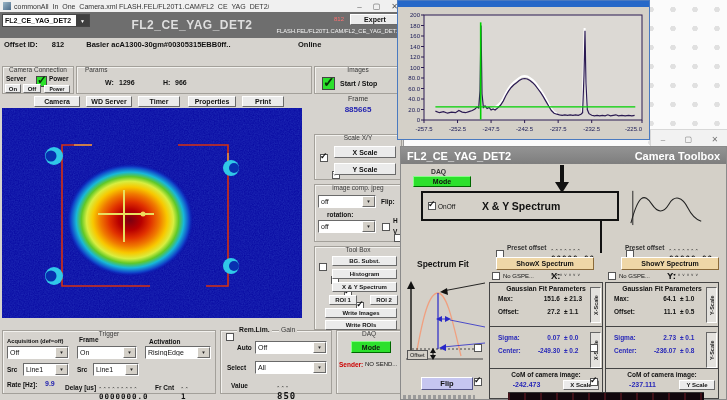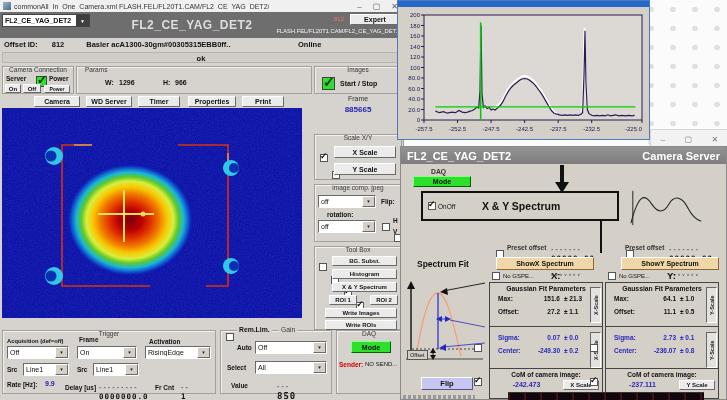--- a/index.html
+++ b/index.html
@@ -119,21 +119,20 @@
     <div class="btn expert">Expert</div>
     <div class="address">FLASH.FEL/FL20T1.CAM/FL2_CE_YAG_DET2/</div>
   </div>
 
   <div class="abs inforow">
     <span class="lbl" style="margin-left:4px">Offset ID:</span>
     <span class="lbl" style="margin-left:14px">812</span>
     <span class="lbl" style="margin-left:22px">Basler acA1300-30gm#00305315EBB0ff..</span>
     <span class="lbl" style="position:absolute;left:298px">Online</span>
   </div>
-  <div class="abs okrow">ok</div>
 
   <div class="grp" style="left:2px;top:66px;width:72px;height:28px">
     <span class="gt">Camera Connection</span>
     <span class="abs lbl" style="left:3px;top:8px;font-size:6.5px;font-weight:bold">Server</span>
     <span class="cbg abs" style="left:33px;top:6px"><span class="mk">✓</span></span>
     <span class="abs lbl" style="left:46px;top:8px;font-size:6.5px;font-weight:bold">Power</span>
     <div class="btn abs" style="left:2px;top:17px;width:16px;height:9px;font-size:6px">On</div>
     <div class="btn abs" style="left:20px;top:17px;width:18px;height:9px;font-size:6px">Off</div>
     <div class="btn abs" style="left:41px;top:18px;width:26px;height:8px;font-size:5px">Power</div>
   </div>
@@ -363,21 +362,21 @@
       <polyline points="184.3,103.6 185.6,64.8 186.6,20.1 187.7,70.0 189.0,100.5" fill="none" stroke="#ffffff" stroke-width="2"></polyline>
       <polyline points="37.4,103.1 41.4,104.7 45.5,103.6 49.5,105.2 53.5,104.1 57.5,104.7 60.9,102.5 64.2,104.1 67.6,104.7 70.9,103.6 74.3,102.5 77.0,101.0 79.0,98.9 80.7,99.9 82.0,83.1 83.0,17.5 84.0,85.8 85.4,99.4 87.0,97.8 89.1,100.5 91.1,99.4 93.1,102.0 95.1,101.0 97.1,102.0 99.8,99.9 102.5,97.3 105.2,93.1 107.8,87.8 110.5,83.1 113.2,79.5 115.9,76.8 118.6,74.7 121.2,72.6 123.9,71.0 126.6,70.5 129.3,71.0 132.0,72.6 134.7,74.7 137.3,77.3 140.0,81.0 142.7,84.7 145.4,88.9 148.1,93.6 150.8,98.3 153.4,102.5 156.1,105.2 158.8,106.2 161.5,106.8 164.2,107.3 166.9,106.8 169.5,107.3 172.2,106.8 174.9,107.3 177.6,106.8 180.3,107.3 183.0,106.2 184.6,104.7 186.0,67.4 187.0,22.8 188.0,75.3 189.3,101.5 191.0,105.7 193.7,107.3 196.4,107.8 199.1,107.3 201.7,107.8 204.4,107.3 207.1,107.8 209.8,106.8 212.5,107.8 215.2,107.3 217.8,106.8 220.5,107.8 223.9,107.3 227.2,107.8 230.6,107.3 233.9,107.8 236.6,107.3" fill="none" stroke="#2b1a52" stroke-width="1.2"></polyline>
       <line x1="37.403076923076846" y1="98.875" x2="237.2923076923077" y2="98.875" stroke="#00d000" stroke-width="1.4"></line>
       <line x1="82.67999999999992" y1="111.475" x2="82.67999999999992" y2="14.349999999999994" stroke="#00d000" stroke-width="1.6"></line>
     </svg>
 </div>
 
 <div class="abs tbx">
   <div class="tbx-hd">
     <span>FL2_CE_YAG_DET2</span>
-    <span>Camera Server</span>
+    <span>Camera Toolbox</span>
   </div>
 
   <span class="abs lbl" style="left:30px;top:21px;font-size:6.8px;font-weight:bold;color:#333">DAQ</span>
   <div class="btn abs" style="left:12px;top:29px;width:58px;height:11px;background:#2ce02c;border-color:#8f8 #060 #060 #8f8">Mode</div>
 
   
   <svg class="abs" style="left:152px;top:18px" width="18" height="28" viewBox="0 0 18 28">
     <rect x="7" y="0" width="4" height="18" fill="#111"></rect>
       <polygon points="2,17 16,17 9,28" fill="#111"></polygon>
   </svg>

